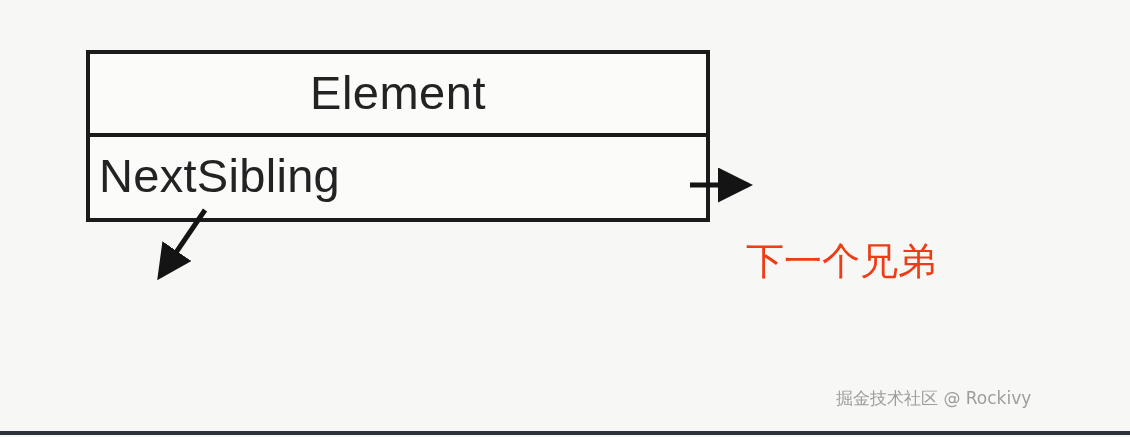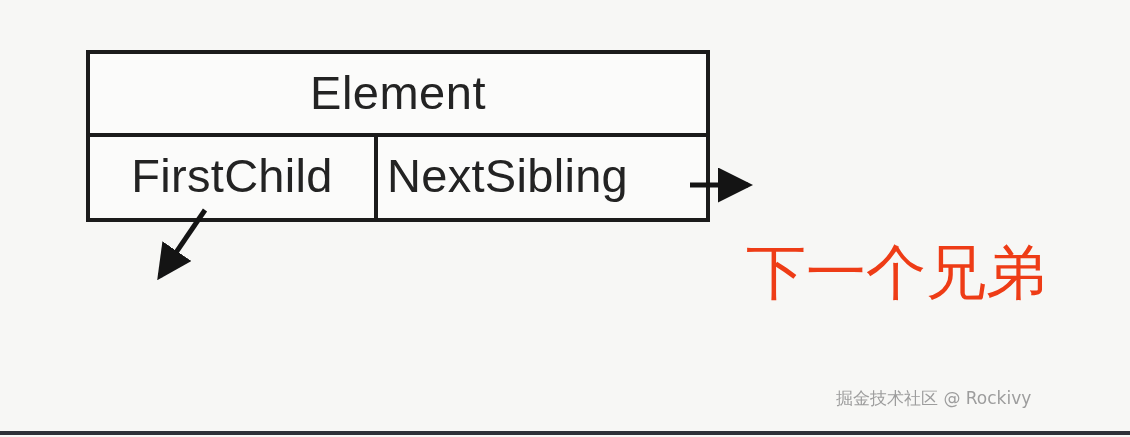--- a/index.html
+++ b/index.html
@@ -100,21 +100,21 @@
     top: 0;
     width: 1130px;
     height: 437px;
     pointer-events: none;
   }
 
   
   .annotation {
     position: absolute;
     color: #ee3c16;
-    font-size: 60px;
+    font-size: 38px;
     line-height: 1;
     white-space: nowrap;
     font-family: "DejaVu Sans", "Liberation Sans", sans-serif;
   }
 
   .annotation-first-child {
     left: 60px;
     top: 336px;
   }
 
@@ -149,23 +149,20 @@
 
 <div id="canvas">
 
   <div class="node-box">
 
     <div class="node-header">
       <span class="cell-text">Element</span>
     </div>
 
     <div class="node-fields">
-      <div class="field-cell field-first">
-        <span class="cell-text">FirstChild</span>
-      </div>
       <div class="field-cell field-next">
         <span class="cell-text">NextSibling</span>
       </div>
     </div>
 
   </div>
 
   <svg id="arrows" viewBox="0 0 1130 437" xmlns="http://www.w3.org/2000/svg">
     <defs>
       <marker id="arrowhead-right" markerWidth="7" markerHeight="7" refX="6" refY="3.5" orient="auto" markerUnits="strokeWidth">

